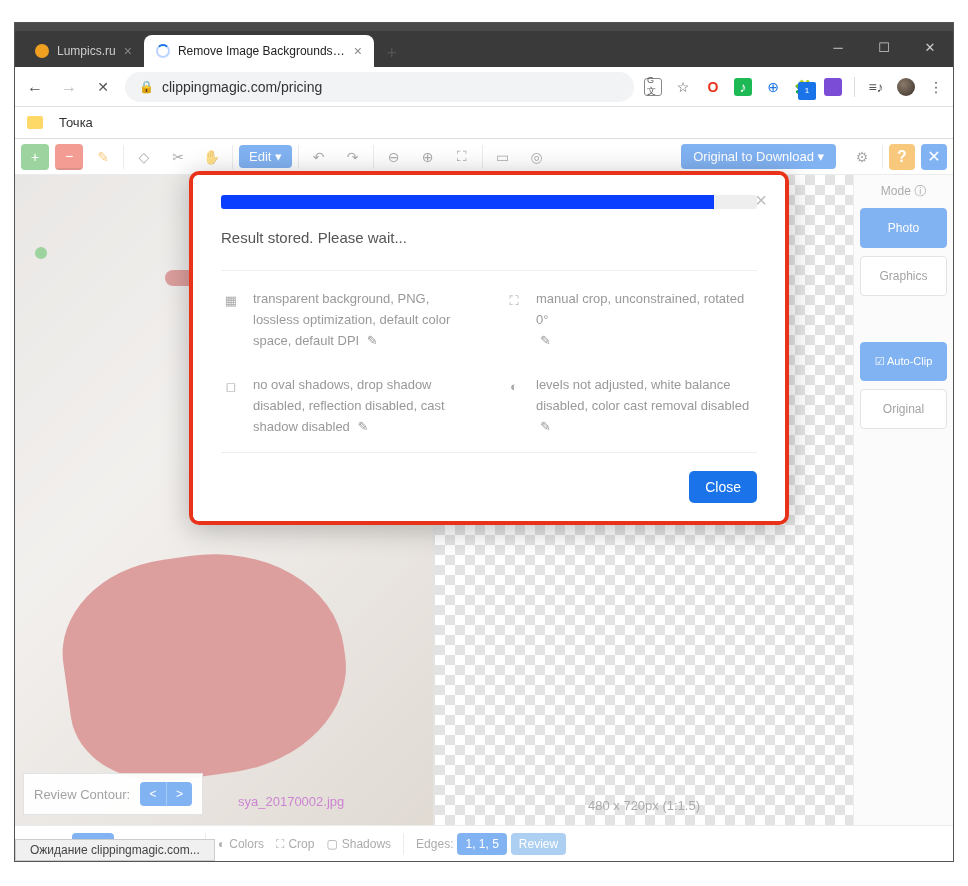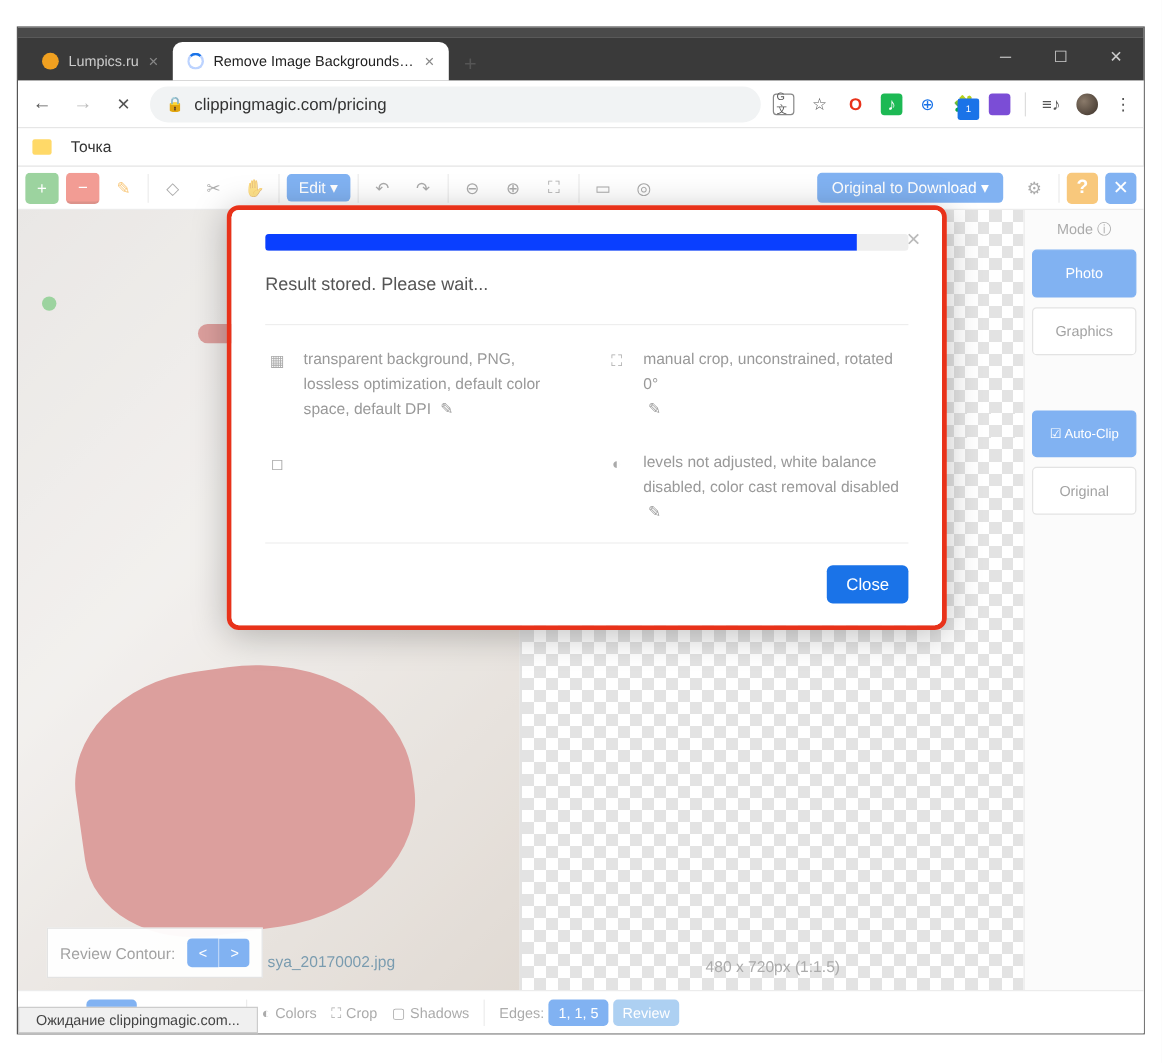--- a/index.html
+++ b/index.html
@@ -64,26 +64,26 @@
   background-size: 20px 20px;
   background-position: 0 0, 0 10px, 10px -10px, -10px 0;
   background-color: #fff;
 }
 .redmark { position: absolute; background: #c0504d; }
 .rm1 { left: 150px; top: 95px; width: 80px; height: 16px; border-radius: 8px; }
 .rm2 { left: 50px; top: 380px; width: 280px; height: 220px; border-radius: 40% 50% 45% 35%; transform: rotate(-8deg); }
 .green-dot { position: absolute; left: 20px; top: 72px; width: 12px; height: 12px; background: #4caf50; border-radius: 50%; }
 .dims { position: absolute; bottom: 12px; left: 0; right: 0; text-align: center; color: #666; font-size: 13px; }
 
-.review-box { position: absolute; left: 24px; bottom: 46px; background: rgba(255,255,255,0.95); border: 1px solid #ccc; padding: 8px 10px; display: flex; align-items: center; gap: 10px; font-size: 13px; color: #555; z-index: 3; }
+.review-box { position: absolute; left: 8px; bottom: 46px; background: rgba(255,255,255,0.95); border: 1px solid #ccc; padding: 8px 10px; display: flex; align-items: center; gap: 10px; font-size: 13px; color: #555; z-index: 3; }
 .review-box .arrows { display: flex; }
 .review-box .arr { width: 26px; height: 24px; background: #1a73e8; color: #fff; display: flex; align-items: center; justify-content: center; font-size: 12px; }
 .review-box .arr:first-child { border-radius: 4px 0 0 4px; }
 .review-box .arr:last-child { border-radius: 0 4px 4px 0; border-left: 1px solid rgba(255,255,255,0.3); }
-.filename { position: absolute; left: 208px; bottom: 52px; color: #0c4a6e; font-size: 13px; z-index: 3; }
+.filename { position: absolute; left: 223px; bottom: 52px; color: #a21caf; font-size: 13px; z-index: 3; }
 
 .rightbar { position: absolute; right: 0; top: 36px; bottom: 36px; width: 100px; background: #f7f7f7; border-left: 1px solid #ddd; padding: 8px 6px; display: flex; flex-direction: column; gap: 8px; z-index: 2; }
 .rightbar .mode-label { font-size: 12px; color: #666; text-align: center; }
 .rbtn { padding: 12px 0; text-align: center; font-size: 12px; border-radius: 4px; border: 1px solid #ccc; background: #fff; color: #555; }
 .rbtn.blue { background: #1a73e8; color: #fff; border-color: #1a73e8; }
 .rbtn.ac { background: #1a73e8; color: #fff; border-color: #1a73e8; font-size: 11px; }
 
 .bottombar { position: absolute; bottom: 0; left: 0; right: 0; height: 36px; background: #fff; border-top: 1px solid #ddd; display: flex; align-items: center; padding: 0 10px; gap: 12px; font-size: 12px; color: #666; z-index: 2; }
 .bb-item { display: flex; align-items: center; gap: 4px; }
 .bb-pill { background: #1a73e8; color: #fff; padding: 4px 8px; border-radius: 4px; }
@@ -261,20 +261,21 @@
       <div class="status-text">Result stored. Please wait...</div>
       <hr>
       <div class="settings">
         <div class="settings-col">
           <div class="setting">
             <div class="sicon">▦</div>
             <div><span>transparent background, PNG, lossless optimization, default color space, default DPI</span> <span class="pencil">✎</span></div>
           </div>
           <div class="setting">
             <div class="sicon">◻</div>
+            <div><span>no oval shadows, drop shadow disabled, reflection disabled, cast shadow disabled</span> <span class="pencil">✎</span></div>
           </div>
         </div>
         <div class="settings-col">
           <div class="setting">
             <div class="sicon">⛶</div>
             <div><span>manual crop, unconstrained, rotated 0°</span><br><span class="pencil">✎</span></div>
           </div>
           <div class="setting">
             <div class="sicon">◐</div>
             <div><span>levels not adjusted, white balance disabled, color cast removal disabled</span> <span class="pencil">✎</span></div>

